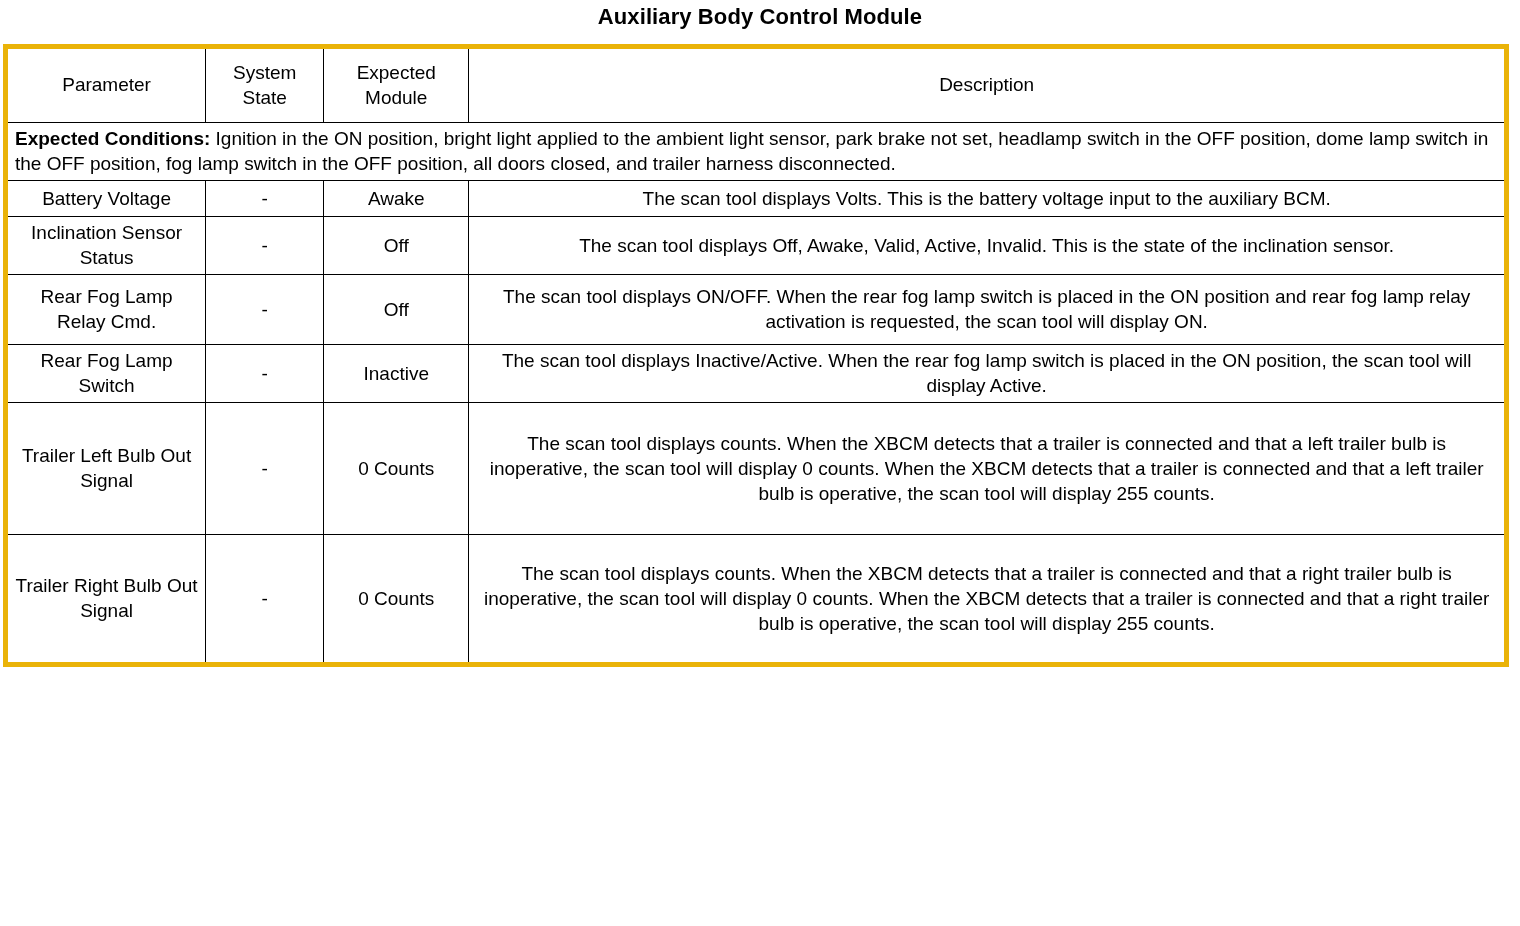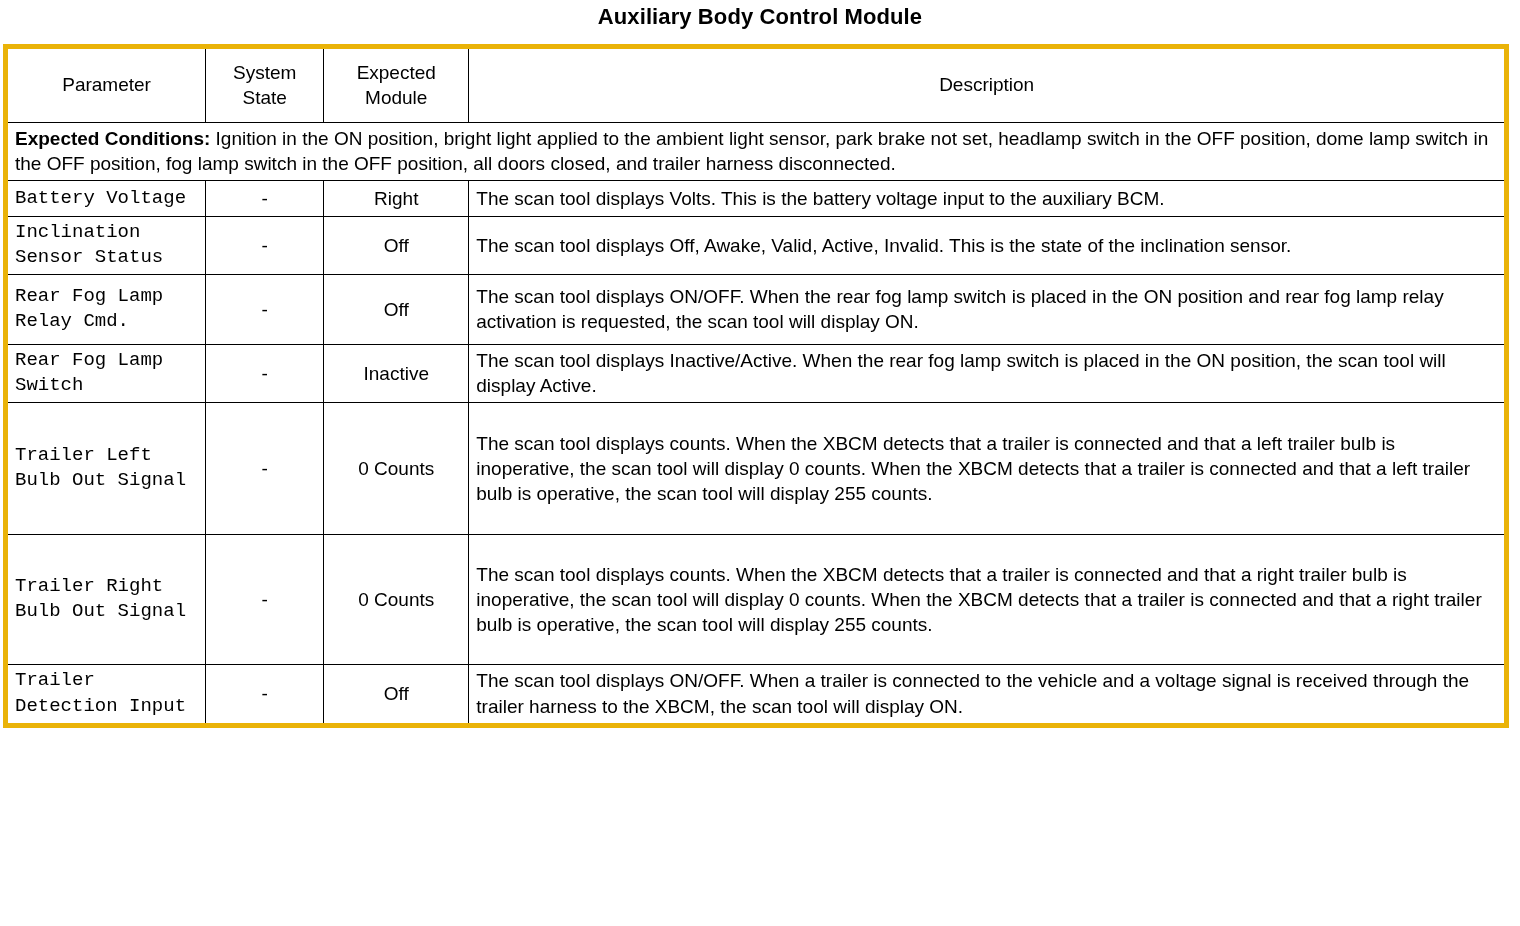--- a/index.html
+++ b/index.html
@@ -74,32 +74,31 @@
     text-align: left;
     vertical-align: top;
     padding: 7px 8px 9px 6px;
     border-bottom: 3px solid #000;
     line-height: 1.40;
   }
   td.op-cond .oc-label { font-weight: bold; }
 
   
   td.param {
-    text-align: left;
+    text-align: center;
     vertical-align: middle;
     padding-left: 6px;
     padding-right: 4px;
-    font-family: Liberation Mono, monospace;
   }
   td.state, td.value {
     text-align: center;
     vertical-align: middle;
   }
   td.desc {
-    text-align: left;
+    text-align: center;
     vertical-align: middle;
     padding-left: 8px;
     padding-right: 8px;
     line-height: 1.42;
     margin-left: 37px;
   }
 
   
   tbody tr:last-child td { border-bottom: none; }
 </style>
@@ -134,21 +133,21 @@
     <tbody>
       <tr>
         <td class="op-cond" colspan="4">
           <span class="oc-label">Expected Conditions:</span><span> Ignition in the ON position, bright light applied to the ambient light sensor, park brake not set, headlamp switch in the OFF position, dome lamp switch in the OFF position, fog lamp switch in the OFF position, all doors closed, and trailer harness disconnected.</span>
         </td>
       </tr>
 
       <tr style="height: 36px;">
         <td class="param">Battery Voltage</td>
         <td class="state">-</td>
-        <td class="value">Right</td>
+        <td class="value">Awake</td>
         <td class="desc">The scan tool displays Volts. This is the battery voltage input to the auxiliary BCM.</td>
       </tr>
 
       <tr style="height: 58px;">
         <td class="param">Inclination Sensor Status</td>
         <td class="state">-</td>
         <td class="value">Off</td>
         <td class="desc">The scan tool displays Off, Awake, Valid, Active, Invalid. This is the state of the inclination sensor.</td>
       </tr>
 
@@ -173,22 +172,16 @@
         <td class="desc">The scan tool displays counts. When the XBCM detects that a trailer is connected and that a left trailer bulb is inoperative, the scan tool will display 0 counts. When the XBCM detects that a trailer is connected and that a left trailer bulb is operative, the scan tool will display 255 counts.</td>
       </tr>
 
       <tr style="height: 130px;">
         <td class="param">Trailer Right Bulb Out Signal</td>
         <td class="state">-</td>
         <td class="value">0 Counts</td>
         <td class="desc">The scan tool displays counts. When the XBCM detects that a trailer is connected and that a right trailer bulb is inoperative, the scan tool will display 0 counts. When the XBCM detects that a trailer is connected and that a right trailer bulb is operative, the scan tool will display 255 counts.</td>
       </tr>
 
-      <tr style="height: 58px;">
-        <td class="param">Trailer Detection Input</td>
-        <td class="state">-</td>
-        <td class="value">Off</td>
-        <td class="desc">The scan tool displays ON/OFF. When a trailer is connected to the vehicle and a voltage signal is received through the trailer harness to the XBCM, the scan tool will display ON.</td>
-      </tr>
 
     </tbody>
   </table>
 </div>
 
 </body></html>

